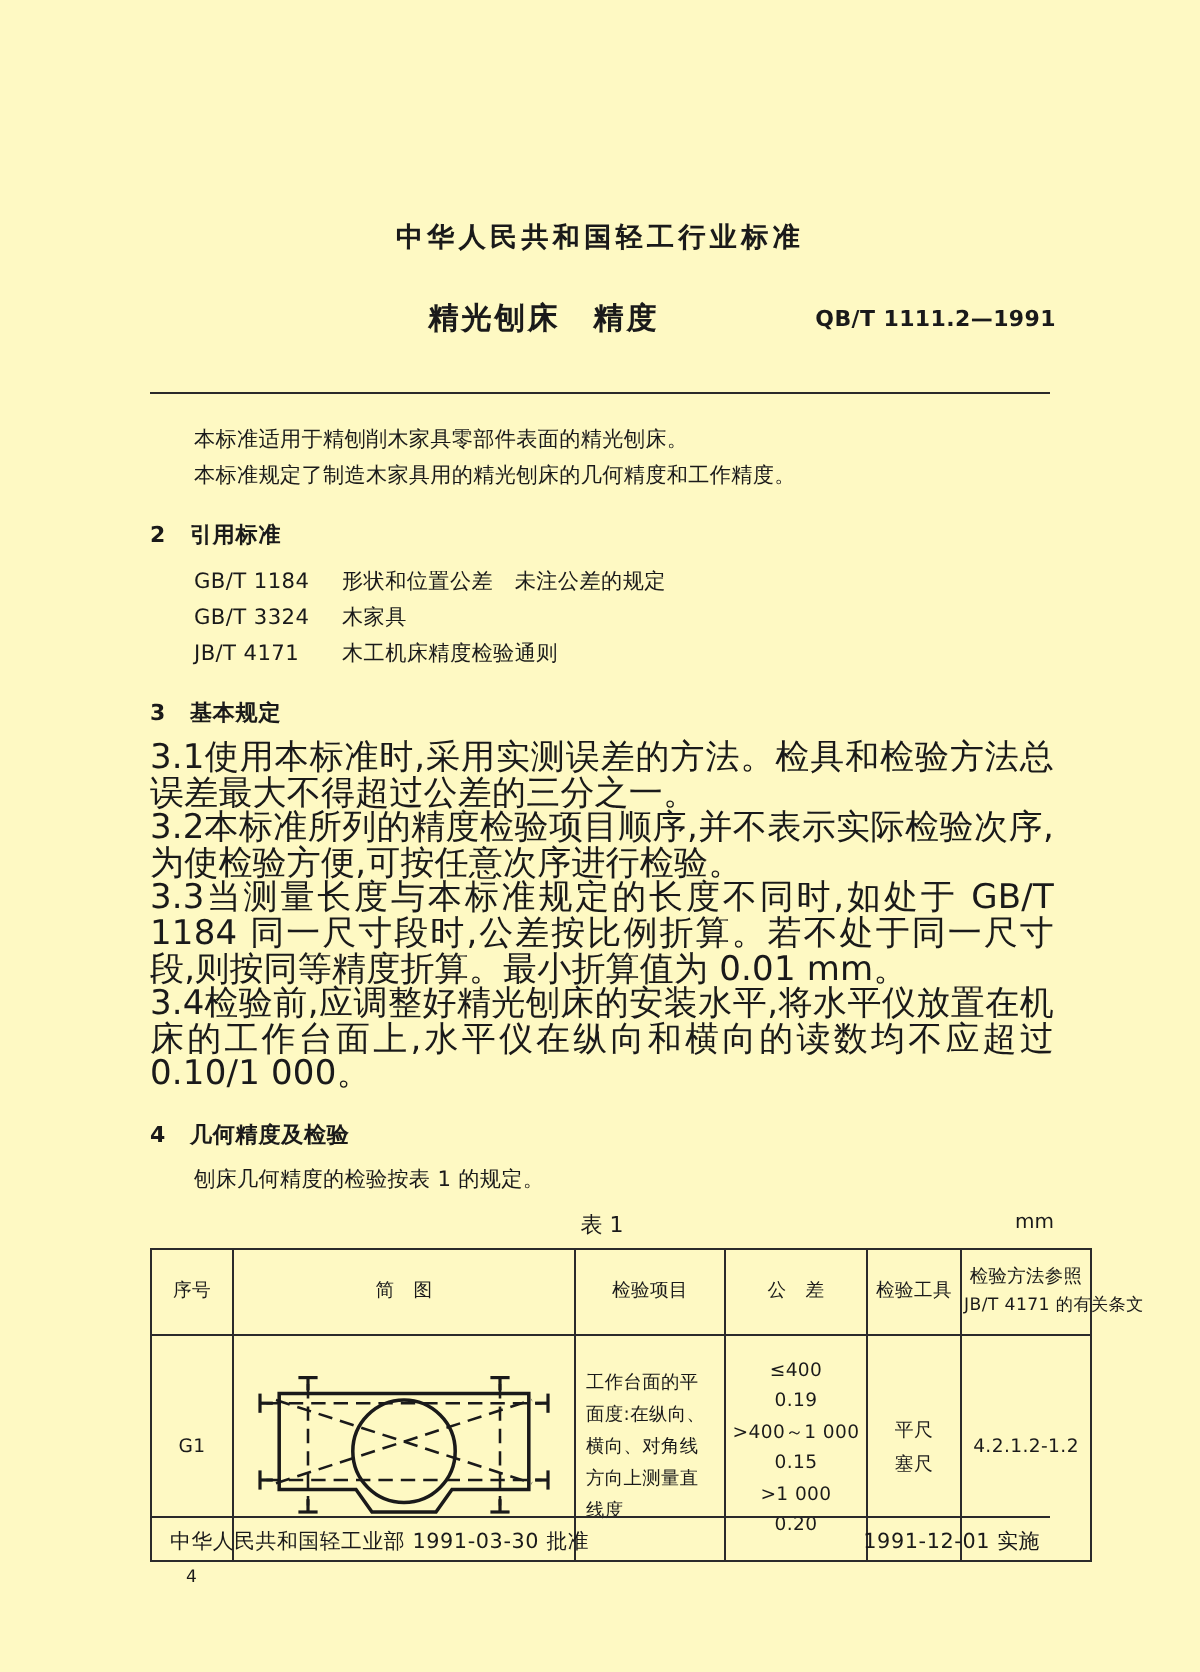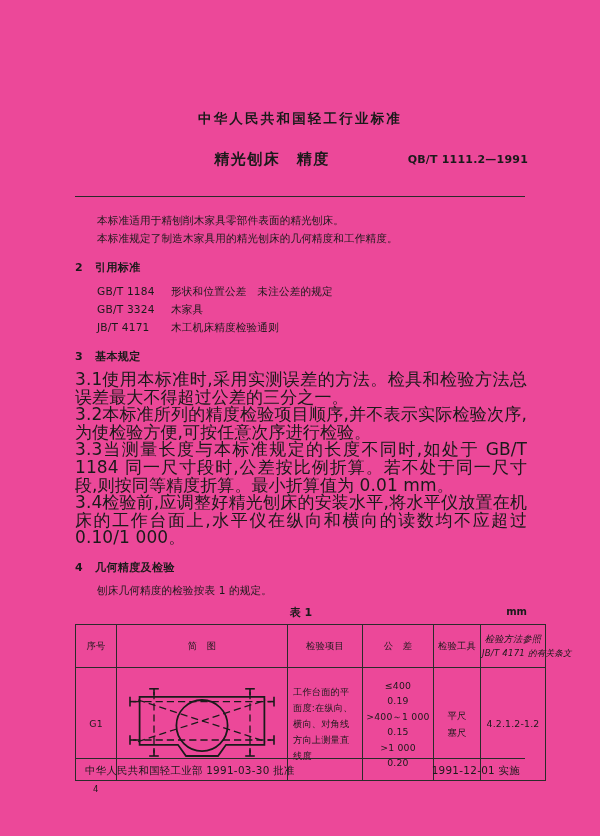--- a/index.html
+++ b/index.html
@@ -13,21 +13,21 @@
     position: relative;
     font-family: "DejaVu Sans", "Liberation Sans", sans-serif;
     color: #1a1a1a;
     overflow: hidden;
   }
   .page {
     position: absolute;
     left: 0; top: 0;
     width: 600px;
     height: 836px;
-    background: #ec4899;
+    background: #fef9c3;
   }
 
   
   .doc-title {
     position: absolute;
     left: 0; top: 110px;
     width: 600px;
     text-align: center;
     font-size: 13.5px;
     font-weight: bold;
@@ -111,21 +111,20 @@
     font-weight: normal;
   }
   .gap-m { height: 13px; }
 
   
   .table-cap {
     position: relative;
     width: 452px;
     height: 16px;
     margin-top: 6px;
-    font-weight: bold;
   }
   .table-cap .cap {
     position: absolute;
     left: 0; top: 0;
     width: 452px;
     text-align: center;
     font-size: 11px;
   }
   .table-cap .unit {
     position: absolute;
@@ -149,21 +148,21 @@
   }
   table.spec thead th {
     height: 38px;
     font-weight: normal;
   }
   th.c-no    { width: 38px; }
   th.c-fig   { width: 168px; }
   th.c-item  { width: 72px; }
   th.c-tol   { width: 68px; }
   th.c-tool  { width: 44px; }
-  th.c-ref   { width: 62px; font-style: italic; }
+  th.c-ref   { width: 62px; }
   .ref-head-1 { display:block; font-size: 9.2px; }
   .ref-head-2 { display:block; font-size: 8.6px; white-space: nowrap; }
   td.body-row { height: 108px; }
   .item-text {
     display: block;
     width: 64px;
     margin: 0 auto;
     text-align: left;
     line-height: 16px;
     font-size: 9.2px;

